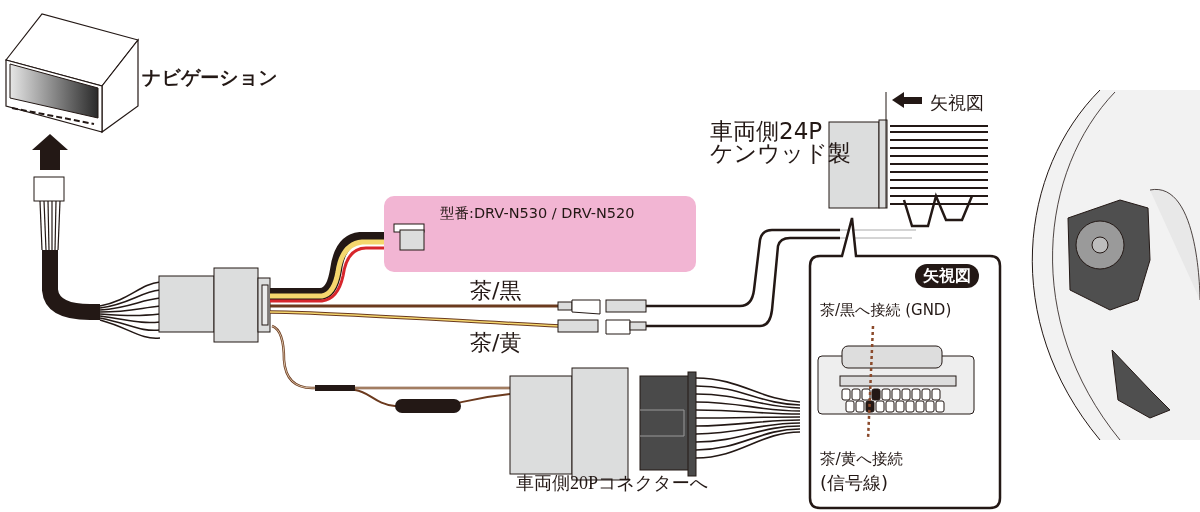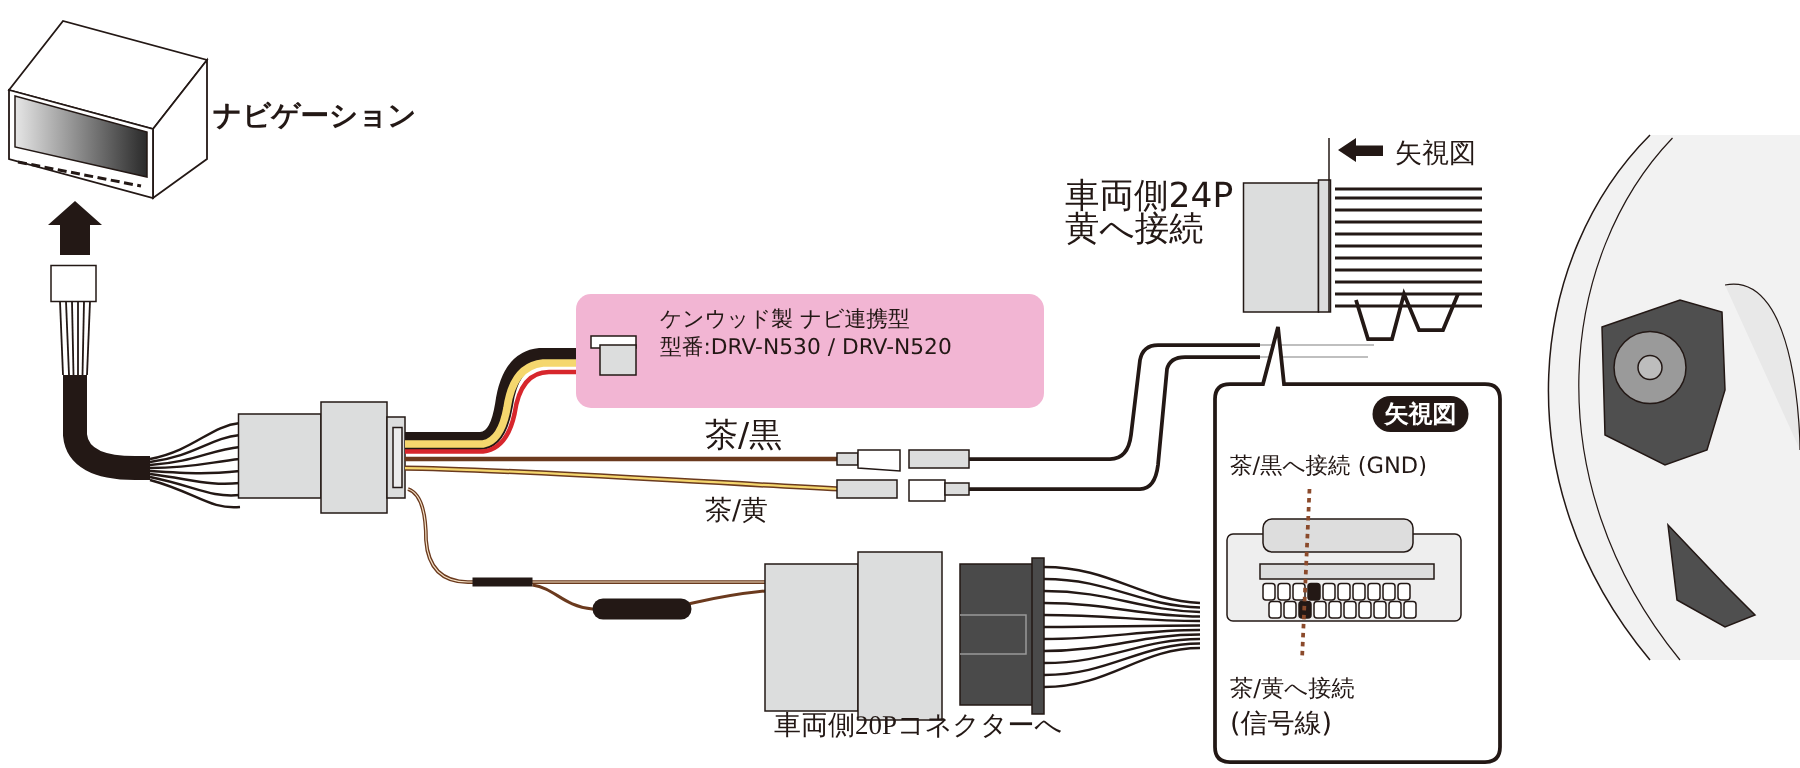--- a/index.html
+++ b/index.html
@@ -3,21 +3,21 @@
 <meta charset="utf-8">
 <style>
   html,body{margin:0;padding:0;background:#fff;}
   body{width:1200px;height:512px;position:relative;overflow:hidden;font-family:"DejaVu Sans","Liberation Sans",sans-serif;color:#231815;}
   svg.main{position:absolute;left:0;top:0;}
   .lbl{position:absolute;white-space:nowrap;line-height:1;}
   .nav-label{left:142px;top:68px;font-size:19px;font-weight:bold;}
   .c24-label{left:710px;top:120px;font-size:23px;line-height:22px;}
   .view-label{left:930px;top:94px;font-size:18px;}
   .brown-black{left:470px;top:280px;font-size:22px;}
-  .brown-yellow{left:470px;top:332px;font-size:18px;}
+  .brown-yellow{left:470px;top:332px;font-size:22px;}
   .c20-label{left:516px;top:474px;font-size:18px;font-family:Liberation Serif, serif;}
   .note{position:absolute;left:384px;top:196px;width:312px;height:76px;background:#f2b5d3;border-radius:10px;}
   .note-text{position:absolute;left:440px;top:204px;font-size:14.5px;line-height:19px;white-space:nowrap;}
   .callout-badge{position:absolute;left:915px;top:264px;height:24px;padding:0 8px;background:#231815;color:#fff;border-radius:12px;font-size:16px;line-height:24px;font-weight:bold;}
   .gnd{left:820px;top:303px;font-size:15px;}
   .sig1{left:820px;top:452px;font-size:15.5px;}
   .sig2{left:820px;top:474px;font-size:18px;}
 </style>
 </head>
 <body>
@@ -179,34 +179,33 @@
     <path d="M1068,218 L1120,200 L1148,208 L1150,260 L1138,300 L1110,310 L1070,290 Z" fill="#4f4f4f" stroke="#231815"></path>
     <circle cx="1100" cy="245" r="24" fill="#9a9a9a" stroke="#231815"></circle>
     <circle cx="1100" cy="245" r="8" fill="#bdbdbd" stroke="#231815"></circle>
     <path d="M1112,350 L1150,390 L1170,410 L1150,418 L1118,400 Z" fill="#4f4f4f" stroke="#231815"></path>
   </g>
 </svg>
 
 <div class="lbl nav-label">ナビゲーション</div>
 <div class="lbl c24-label">
   <div>車両側24P</div>
-  <div>黄へ接続</div>
+  <div>ケンウッド製</div>
 </div>
 <div class="lbl view-label">矢視図</div>
 <div class="lbl brown-black">茶/黒</div>
 <div class="lbl brown-yellow">茶/黄</div>
 <div class="lbl c20-label">車両側20Pコネクターへ</div>
 
 <div class="note">
   <svg width="40" height="40" style="position:absolute;left:6px;top:22px">
     <rect x="4" y="6" width="30" height="8" fill="#fff" stroke="#231815"></rect>
     <rect x="10" y="12" width="24" height="20" fill="#dcdddd" stroke="#231815"></rect>
   </svg>
 </div>
 <div class="lbl note-text">
-  <div>ケンウッド製 ナビ連携型</div>
   <div>型番:DRV-N530 / DRV-N520</div>
 </div>
 
 <div class="callout-badge">矢視図</div>
 <div class="lbl gnd">茶/黒へ接続 (GND)</div>
 <div class="lbl sig1">茶/黄へ接続</div>
 <div class="lbl sig2">(信号線)</div>
 
 </body></html>

